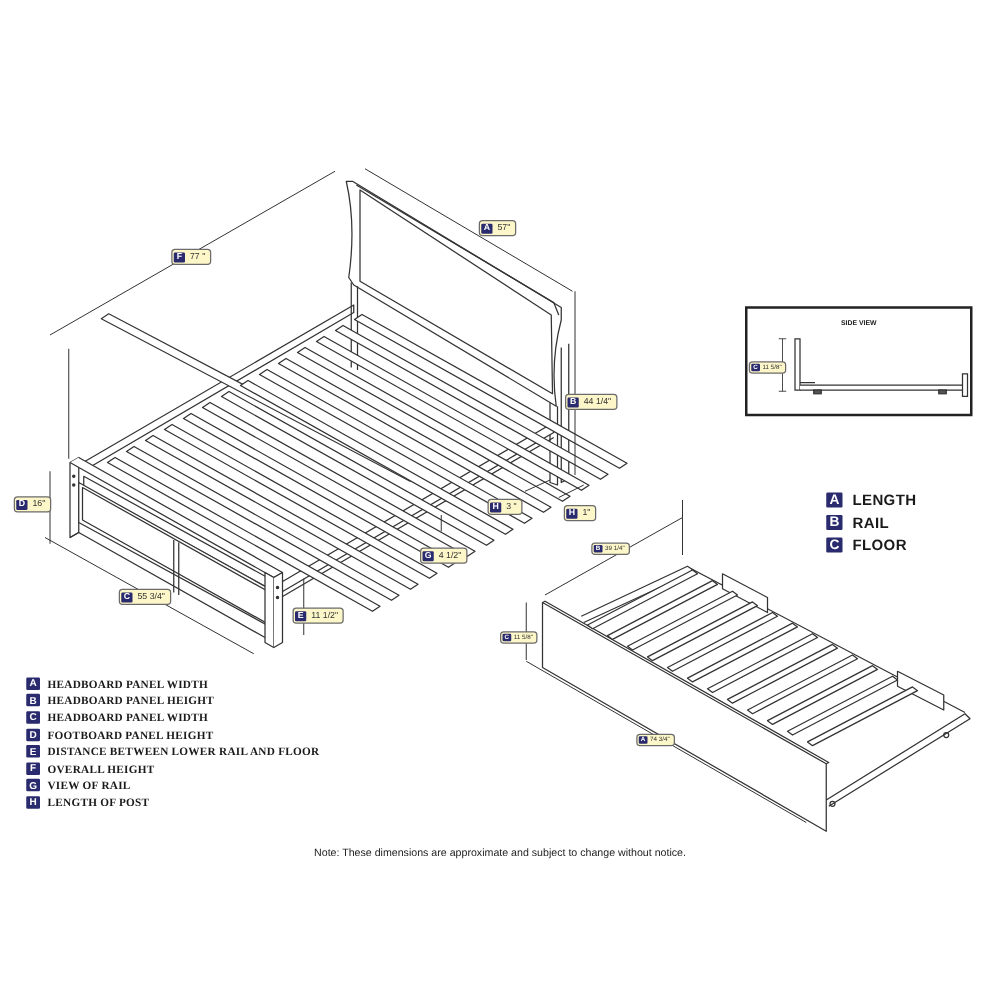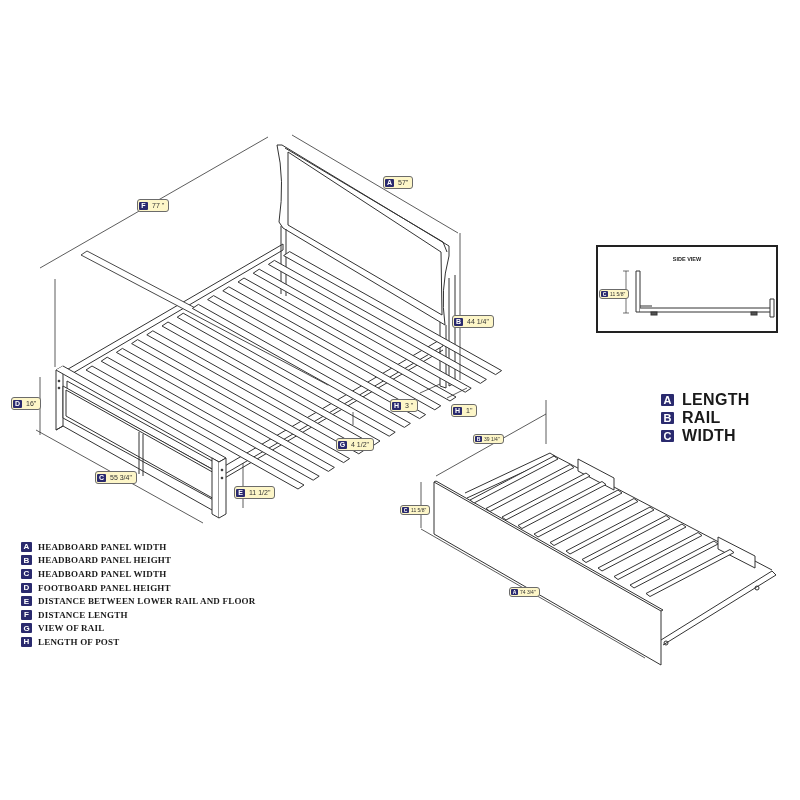--- a/index.html
+++ b/index.html
@@ -9,21 +9,21 @@
   .dim-label.small { height: 8px; font-size: 5px; padding: 0 3px 0 1px; }
   .badge { display: inline-flex; align-items: center; justify-content: center; background: #2a2a6e; color: #fff; font-weight: bold; font-size: 7px; width: 9px; height: 8px; border-radius: 1px; margin-right: 4px; }
   .dim-label.small .badge { width: 7px; height: 6px; font-size: 5px; margin-right: 2px; }
   .legend { position: absolute; left: 21px; top: 540px; }
   .legend-row { display: flex; align-items: center; height: 13.6px; }
   .legend-row .badge { width: 11px; height: 10px; font-size: 8px; margin-right: 6px; }
   .legend-row .text { font-size: 9px; font-weight: bold; color: #1a1a1a; letter-spacing: 0.2px; font-family: Liberation Serif, serif; }
   .key { position: absolute; left: 661px; top: 391px; }
   .key-row { display: flex; align-items: center; height: 18px; }
   .key-row .badge { width: 13px; height: 12px; font-size: 11px; margin-right: 8px; }
-  .key-row .text { font-size: 16px; font-weight: bold; color: #1a1a1a; letter-spacing: 0.3px; }
+  .key-row .text { font-size: 12px; font-weight: bold; color: #1a1a1a; letter-spacing: 0.3px; }
   .note { position: absolute; left: 0; width: 800px; top: 677px; text-align: center; font-size: 8.5px; color: #222; }
   .sideview { position: absolute; left: 596px; top: 245px; width: 182px; height: 88px; border: 2px solid #222; box-sizing: border-box; background: #fff; }
   .sideview-title { position: absolute; left: 0; width: 100%; top: 9px; text-align: center; font-size: 5.5px; font-weight: bold; color: #222; }
 </style>
 </head>
 <body>
 
 <div id="stage">
   <svg width="800" height="800" viewBox="0 0 800 800" style="position:absolute;left:0;top:0">
     <g fill="none" stroke="#333" stroke-width="1" stroke-linejoin="round">
@@ -206,21 +206,21 @@
     <div class="key-row">
       <span class="badge">A</span>
       <span class="text">LENGTH</span>
     </div>
     <div class="key-row">
       <span class="badge">B</span>
       <span class="text">RAIL</span>
     </div>
     <div class="key-row">
       <span class="badge">C</span>
-      <span class="text">WIDTH</span>
+      <span class="text">FLOOR</span>
     </div>
   </div>
 
   <div class="legend">
     <div class="legend-row">
         <span class="badge">A</span>
         <span class="text">HEADBOARD PANEL WIDTH</span>
       </div>
     <div class="legend-row">
         <span class="badge">B</span>
@@ -233,25 +233,26 @@
     <div class="legend-row">
         <span class="badge">D</span>
         <span class="text">FOOTBOARD PANEL HEIGHT</span>
       </div>
     <div class="legend-row">
         <span class="badge">E</span>
         <span class="text">DISTANCE BETWEEN LOWER RAIL AND FLOOR</span>
       </div>
     <div class="legend-row">
         <span class="badge">F</span>
-        <span class="text">DISTANCE LENGTH</span>
+        <span class="text">OVERALL HEIGHT</span>
       </div>
     <div class="legend-row">
         <span class="badge">G</span>
         <span class="text">VIEW OF RAIL</span>
       </div>
     <div class="legend-row">
         <span class="badge">H</span>
         <span class="text">LENGTH OF POST</span>
       </div>
   </div>
 
+  <div class="note">Note:  These dimensions are approximate and subject to change without notice.</div>
 </div>
 
 </body></html>

